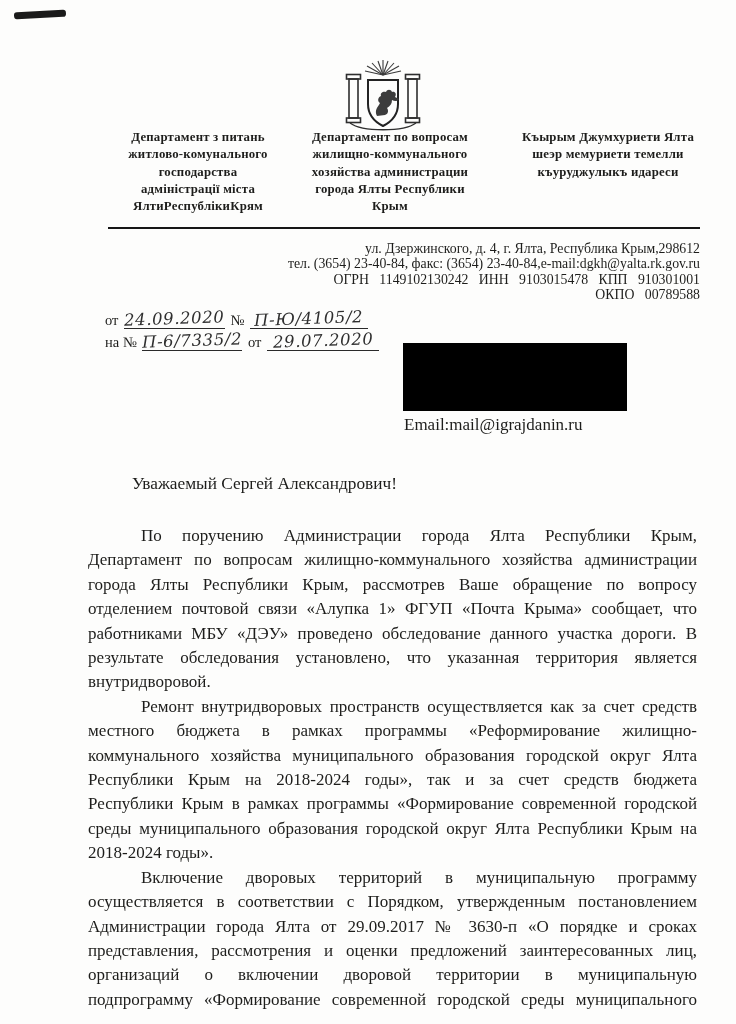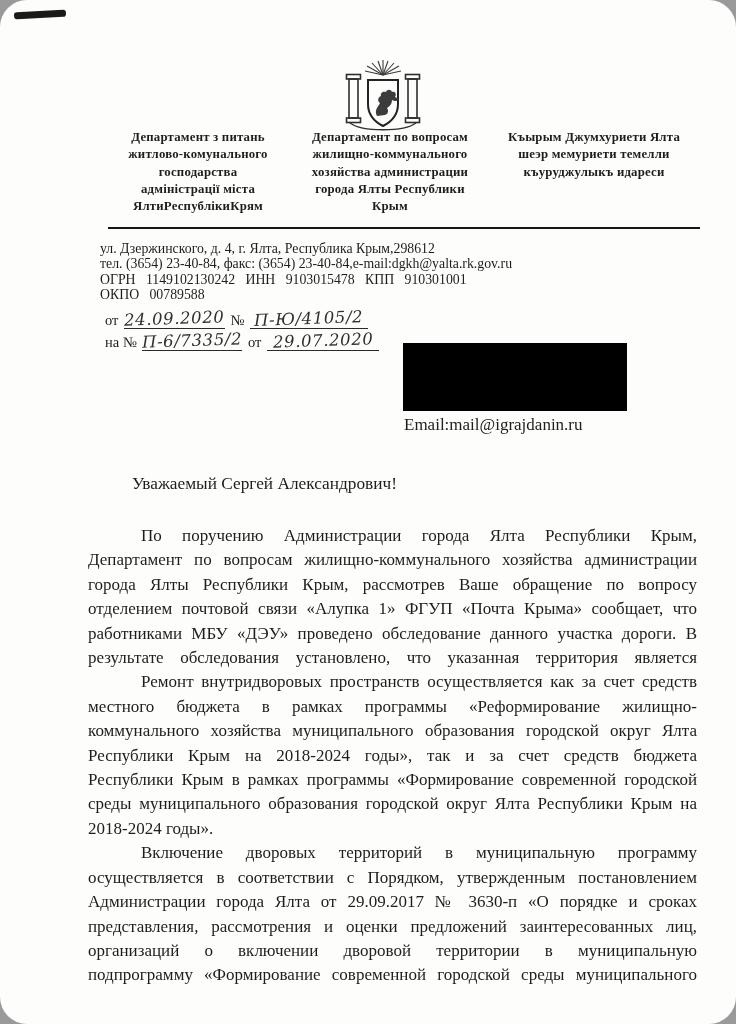--- a/index.html
+++ b/index.html
@@ -1,45 +1,45 @@
 <!DOCTYPE html>
 <html><head>
 <meta charset="utf-8">
 <style>
   html, body { margin:0; padding:0; background:#9a9a9a; }
   .page {
     position:relative; width:736px; height:1024px; margin:0 auto;
     background:#fdfdfc; overflow:hidden;
-    font-family:"Liberation Serif", serif; color:#1d1d1b;border-radius:27px;
+    font-family:"Liberation Serif", serif; color:#1d1d1b;
   }
 
   
   .artifact {
     position:absolute; left:14px; top:11px; width:52px; height:7px;
     background:#1a1a1a; border-radius:3px; transform:rotate(-3deg);
   }
 
   
   .emblem { position:absolute; left:341px; top:60px; width:84px; height:78px; }
 
   
   .lh-col {
     position:absolute; top:129px; font-weight:bold; font-size:12.8px;
     line-height:17.3px; text-align:center; letter-spacing:0.2px;
   }
   .lh-uk  { left:98px;  width:200px; }
   .lh-ru  { left:300px; width:180px; }
-  .lh-crh { left:472px; width:244px; }
+  .lh-crh { left:486px; width:244px; }
 
   .rule { position:absolute; top:227px; left:108px; width:592px; height:2px; background:#161616; }
 
   
   .contact {
     position:absolute; top:241px; left:100px; width:600px;
-    text-align:left; font-size:13.8px; line-height:15.4px;
+    text-align:right; font-size:13.8px; line-height:15.4px;
   }
   .contact div { white-space:pre; }
 
   
   .ref { position:absolute; top:309px; left:105px; font-size:14.5px; width:300px; }
   .ref-row { height:22px; white-space:nowrap; }
   .uline {
     display:inline-block; border-bottom:1.4px solid #2a2a2a;
     text-align:center; margin:0 2px; vertical-align:bottom;
   }
@@ -151,20 +151,21 @@
   <div class="salutation">Уважаемый Сергей Александрович!</div>
 
   <div class="body-text">
     <div>
       <div class="tline first">По поручению Администрации города Ялта Республики Крым,</div>
       <div class="tline">Департамент по вопросам жилищно-коммунального хозяйства администрации</div>
       <div class="tline">города Ялты Республики Крым, рассмотрев Ваше обращение по вопросу</div>
       <div class="tline">отделением почтовой связи «Алупка 1» ФГУП «Почта Крыма» сообщает, что</div>
       <div class="tline">работниками МБУ «ДЭУ» проведено обследование данного участка дороги. В</div>
       <div class="tline">результате обследования установлено, что указанная территория является</div>
+      <div class="tline endline">внутридворовой.</div>
     </div>
     <div>
       <div class="tline first">Ремонт внутридворовых пространств осуществляется как за счет средств</div>
       <div class="tline">местного бюджета в рамках программы «Реформирование жилищно-</div>
       <div class="tline">коммунального хозяйства муниципального образования городской округ Ялта</div>
       <div class="tline">Республики Крым на 2018-2024 годы», так и за счет средств бюджета</div>
       <div class="tline">Республики Крым в рамках программы «Формирование современной городской</div>
       <div class="tline">среды муниципального образования городской округ Ялта Республики Крым на</div>
       <div class="tline endline">2018-2024 годы».</div>
     </div>

